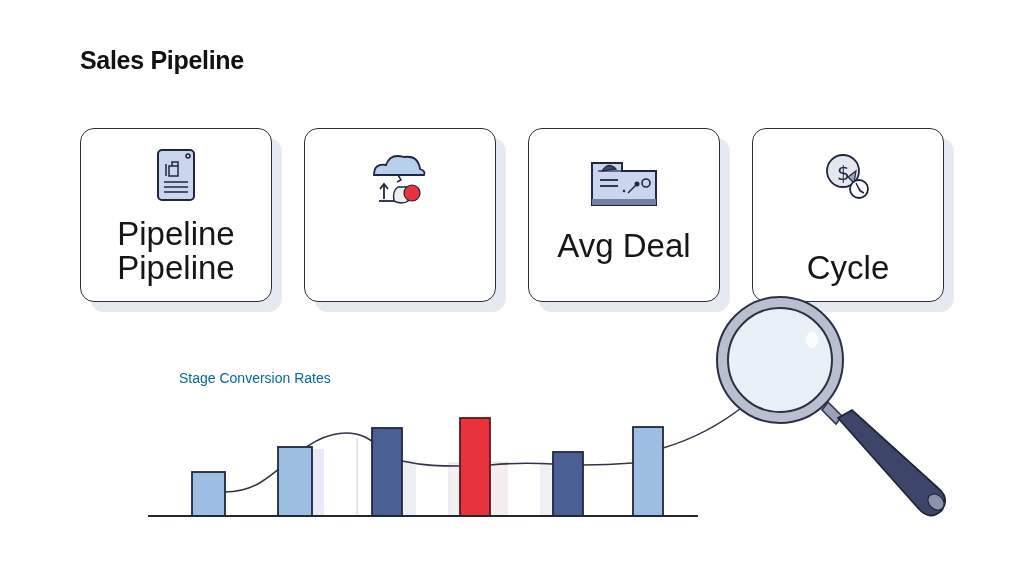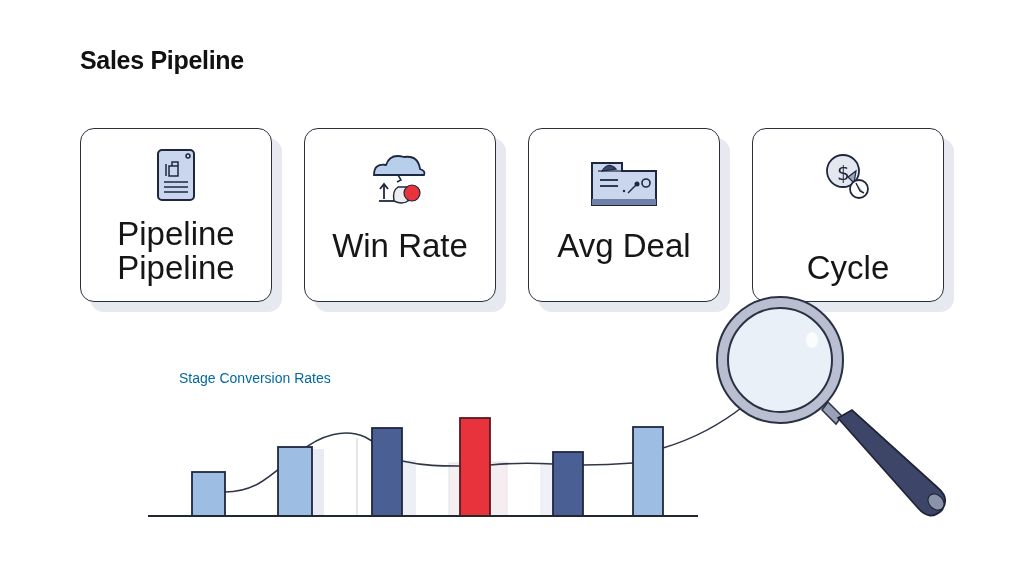--- a/index.html
+++ b/index.html
@@ -58,21 +58,20 @@
 <div class="card" style="left:304px;">
   <svg class="icon" viewBox="0 0 80 66">
     <path d="M14 28 Q14 16 26 18 Q30 6 44 10 Q58 8 60 22 Q66 24 64 28 Z" fill="#b8cfec" stroke="#1f2740" stroke-width="1.8"></path>
     <path d="M38 28 l3 5 l-4 2" fill="none" stroke="#1f2740" stroke-width="1.5"></path>
     <line x1="24" y1="38" x2="24" y2="52" stroke="#1f2740" stroke-width="1.8"></line>
     <path d="M20 42 l4 -5 l4 5" fill="none" stroke="#1f2740" stroke-width="1.8"></path>
     <line x1="19" y1="54" x2="34" y2="54" stroke="#1f2740" stroke-width="1.8"></line>
     <path d="M34 54 Q32 44 38 40 L48 40 L48 54 Q42 58 34 54 Z" fill="#eeeeee" stroke="#1f2740" stroke-width="1.5"></path>
     <circle cx="52" cy="46" r="8" fill="#e8323c" stroke="#1f2740" stroke-width="1.2"></circle>
   </svg>
-  <div class="label one">Win Rate</div>
 </div>
 
 <div class="card" style="left:528px;padding-left:33px;">
   <svg class="icon" viewBox="0 0 80 66">
     <path d="M8 16 H38 V24 H72 V58 H8 Z" fill="#c9d6ee" stroke="#1f2740" stroke-width="2"></path>
     <rect x="8" y="52" width="64" height="6" fill="#6f7fa6"></rect>
     <path d="M18 24 Q24 14 32 22 Z" fill="#3c4a73" stroke="#1f2740" stroke-width="1.2"></path>
     <line x1="14" y1="24" x2="40" y2="24" stroke="#1f2740" stroke-width="1.2"></line>
     <line x1="16" y1="33" x2="34" y2="33" stroke="#1f2740" stroke-width="1.8"></line>
     <line x1="16" y1="39" x2="34" y2="39" stroke="#1f2740" stroke-width="1.8"></line>

